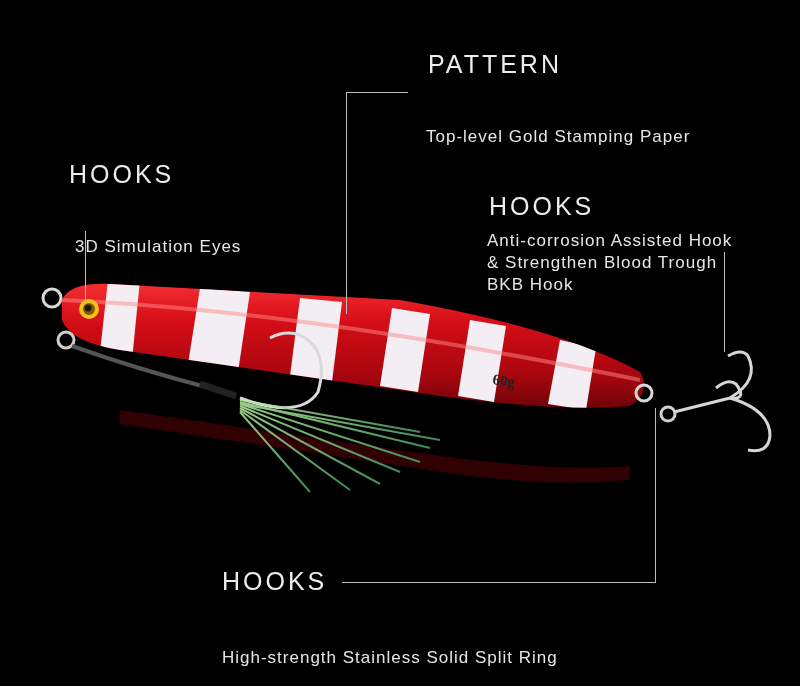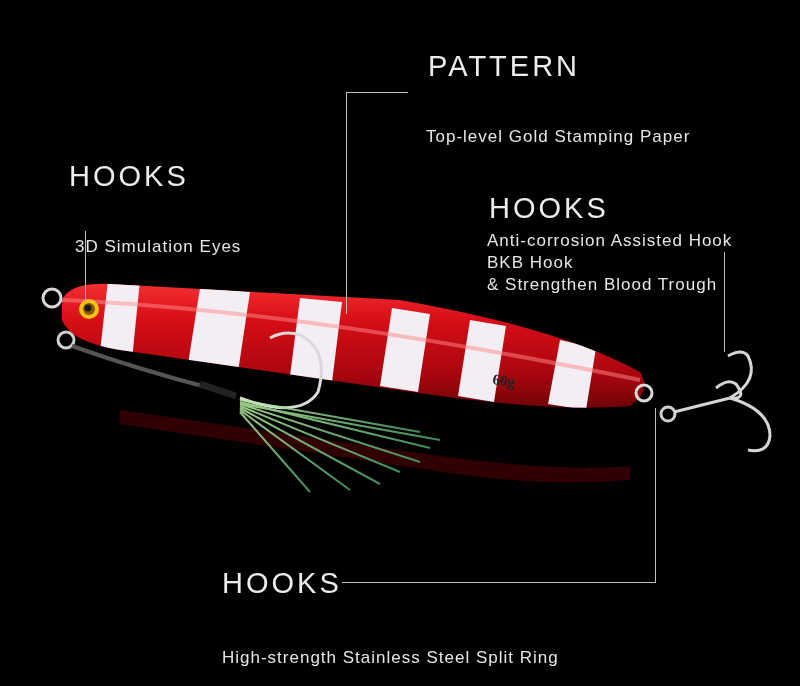--- a/index.html
+++ b/index.html
@@ -1,17 +1,17 @@
 <!DOCTYPE html>
 <html><head>
 <meta charset="utf-8">
 <style>
   html, body { margin:0; padding:0; background:#000; }
   body { width:800px; height:686px; position:relative; overflow:hidden; font-family:"Liberation Sans", sans-serif; color:#eaeaea; }
-  .title { position:absolute; font-size:29px; letter-spacing:3px; color:#ececec; font-weight:400; }
+  .title { position:absolute; font-size:25px; letter-spacing:3px; color:#ececec; font-weight:400; }
   .desc { position:absolute; font-size:17px; letter-spacing:1px; color:#e6e6e6; line-height:22px;margin-top:32px; }
   .line { position:absolute; background:#bdbdbd; }
   svg { position:absolute; left:0; top:0; }
 </style>
 </head>
 <body>
 
 <svg width="800" height="686" viewBox="0 0 800 686">
   <defs>
     <linearGradient id="bodyGrad" x1="0" y1="0" x2="0" y2="1">
@@ -91,20 +91,20 @@
 
 <div class="title" style="left:428px; top:50px;">PATTERN</div>
 <div class="desc" style="left:426px; top:94px;">Top-level Gold Stamping Paper</div>
 
 <div class="title" style="left:69px; top:160px;">HOOKS</div>
 <div class="desc" style="left:75px; top:204px;">3D Simulation Eyes</div>
 
 <div class="title" style="left:489px; top:160px;margin-top:32px;">HOOKS</div>
 <div class="desc" style="left:487px; top:198px;">
   <div>Anti-corrosion Assisted Hook</div>
+  <div>&amp; Strengthen Blood Trough</div>
   <div>BKB Hook</div>
-  <div>&amp; Strengthen Blood Trough</div>
 </div>
 
 <div class="title" style="left:222px; top:567px;">HOOKS</div>
 <div class="desc" style="left:222px; top:615px;">
-  <div>High-strength Stainless Steel Split Ring</div>
+  <div>High-strength Stainless Solid Split Ring</div>
 </div>
 
 </body></html>

